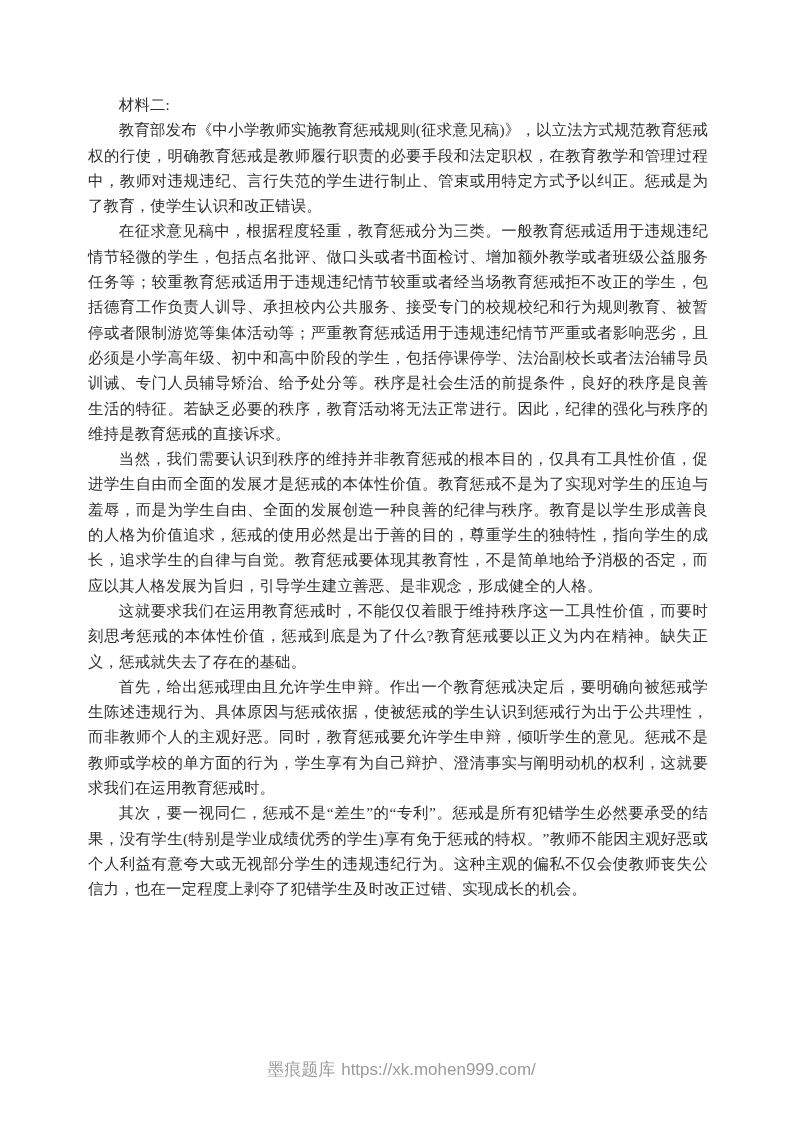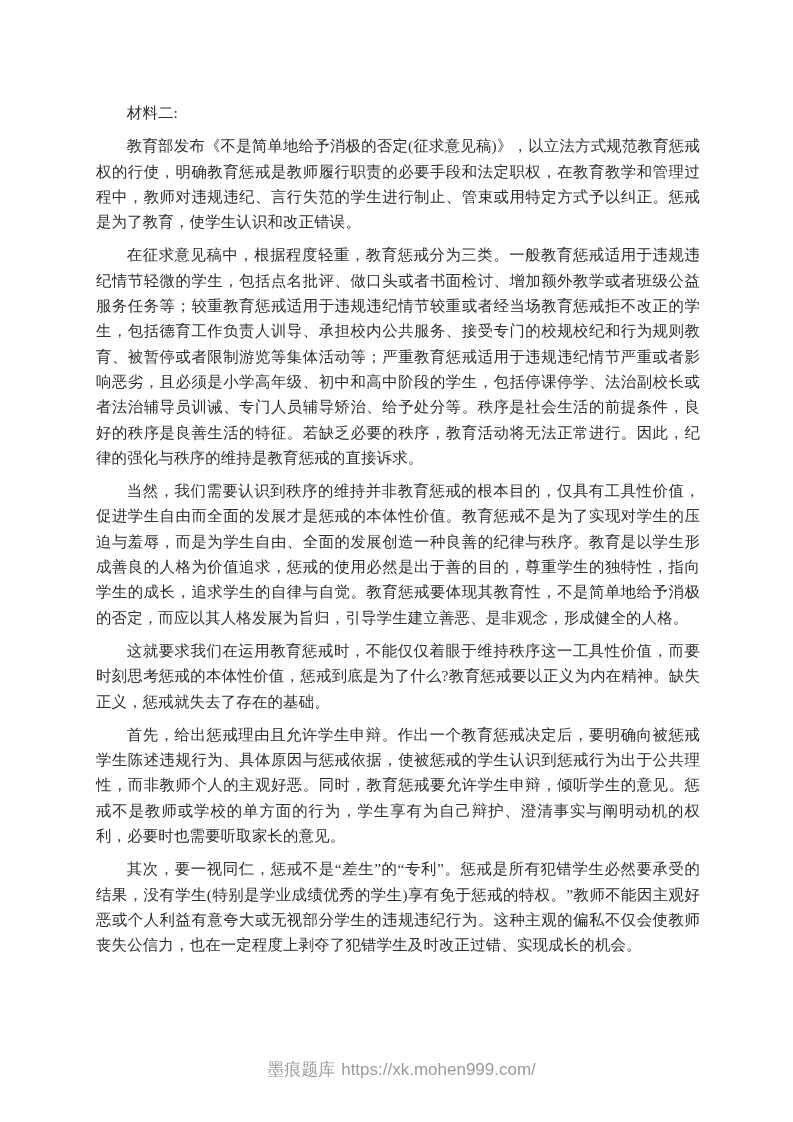--- a/index.html
+++ b/index.html
@@ -21,21 +21,21 @@
     top: 92px;
     width: 620px;
     color: #2e2e2e;
     font-size: 15.4px;
     line-height: 25.3px;
     text-align: justify;
     text-justify: inter-ideograph;
     letter-spacing: 0.2px;
   }
   .content p {
-    margin: 8px;
+    margin: 0;
     padding: 0;
     text-indent: 2em;
   }
   .watermark {
     position: absolute;
     left: 0;
     right: 0;
     top: 1058px;
     text-align: center;
     color: #9b9b9b;
@@ -46,25 +46,25 @@
   }
   .watermark .site-name { margin-right: 6px; }
 </style>
 </head>
 <body>
 
 <div class="page">
 
   <div class="content">
     <p>材料二:</p>
-    <p>教育部发布《不是简单地给予消极的否定(征求意见稿)》，以立法方式规范教育惩戒权的行使，明确教育惩戒是教师履行职责的必要手段和法定职权，在教育教学和管理过程中，教师对违规违纪、言行失范的学生进行制止、管束或用特定方式予以纠正。惩戒是为了教育，使学生认识和改正错误。</p>
+    <p>教育部发布《中小学教师实施教育惩戒规则(征求意见稿)》，以立法方式规范教育惩戒权的行使，明确教育惩戒是教师履行职责的必要手段和法定职权，在教育教学和管理过程中，教师对违规违纪、言行失范的学生进行制止、管束或用特定方式予以纠正。惩戒是为了教育，使学生认识和改正错误。</p>
     <p>在征求意见稿中，根据程度轻重，教育惩戒分为三类。一般教育惩戒适用于违规违纪情节轻微的学生，包括点名批评、做口头或者书面检讨、增加额外教学或者班级公益服务任务等；较重教育惩戒适用于违规违纪情节较重或者经当场教育惩戒拒不改正的学生，包括德育工作负责人训导、承担校内公共服务、接受专门的校规校纪和行为规则教育、被暂停或者限制游览等集体活动等；严重教育惩戒适用于违规违纪情节严重或者影响恶劣，且必须是小学高年级、初中和高中阶段的学生，包括停课停学、法治副校长或者法治辅导员训诫、专门人员辅导矫治、给予处分等。秩序是社会生活的前提条件，良好的秩序是良善生活的特征。若缺乏必要的秩序，教育活动将无法正常进行。因此，纪律的强化与秩序的维持是教育惩戒的直接诉求。</p>
     <p>当然，我们需要认识到秩序的维持并非教育惩戒的根本目的，仅具有工具性价值，促进学生自由而全面的发展才是惩戒的本体性价值。教育惩戒不是为了实现对学生的压迫与羞辱，而是为学生自由、全面的发展创造一种良善的纪律与秩序。教育是以学生形成善良的人格为价值追求，惩戒的使用必然是出于善的目的，尊重学生的独特性，指向学生的成长，追求学生的自律与自觉。教育惩戒要体现其教育性，不是简单地给予消极的否定，而应以其人格发展为旨归，引导学生建立善恶、是非观念，形成健全的人格。</p>
     <p>这就要求我们在运用教育惩戒时，不能仅仅着眼于维持秩序这一工具性价值，而要时刻思考惩戒的本体性价值，惩戒到底是为了什么?教育惩戒要以正义为内在精神。缺失正义，惩戒就失去了存在的基础。</p>
-    <p>首先，给出惩戒理由且允许学生申辩。作出一个教育惩戒决定后，要明确向被惩戒学生陈述违规行为、具体原因与惩戒依据，使被惩戒的学生认识到惩戒行为出于公共理性，而非教师个人的主观好恶。同时，教育惩戒要允许学生申辩，倾听学生的意见。惩戒不是教师或学校的单方面的行为，学生享有为自己辩护、澄清事实与阐明动机的权利，必要时也需要听取家长的意见。</p>
+    <p>首先，给出惩戒理由且允许学生申辩。作出一个教育惩戒决定后，要明确向被惩戒学生陈述违规行为、具体原因与惩戒依据，使被惩戒的学生认识到惩戒行为出于公共理性，而非教师个人的主观好恶。同时，教育惩戒要允许学生申辩，倾听学生的意见。惩戒不是教师或学校的单方面的行为，学生享有为自己辩护、澄清事实与阐明动机的权利，这就要求我们在运用教育惩戒时。</p>
     <p>其次，要一视同仁，惩戒不是“差生”的“专利”。惩戒是所有犯错学生必然要承受的结果，没有学生(特别是学业成绩优秀的学生)享有免于惩戒的特权。”教师不能因主观好恶或个人利益有意夸大或无视部分学生的违规违纪行为。这种主观的偏私不仅会使教师丧失公信力，也在一定程度上剥夺了犯错学生及时改正过错、实现成长的机会。</p>
   </div>
 
   <div class="watermark">
     <span class="site-name">墨痕题库</span><span>https://xk.mohen999.com/</span>
   </div>
 
 </div>
 
 </body></html>

